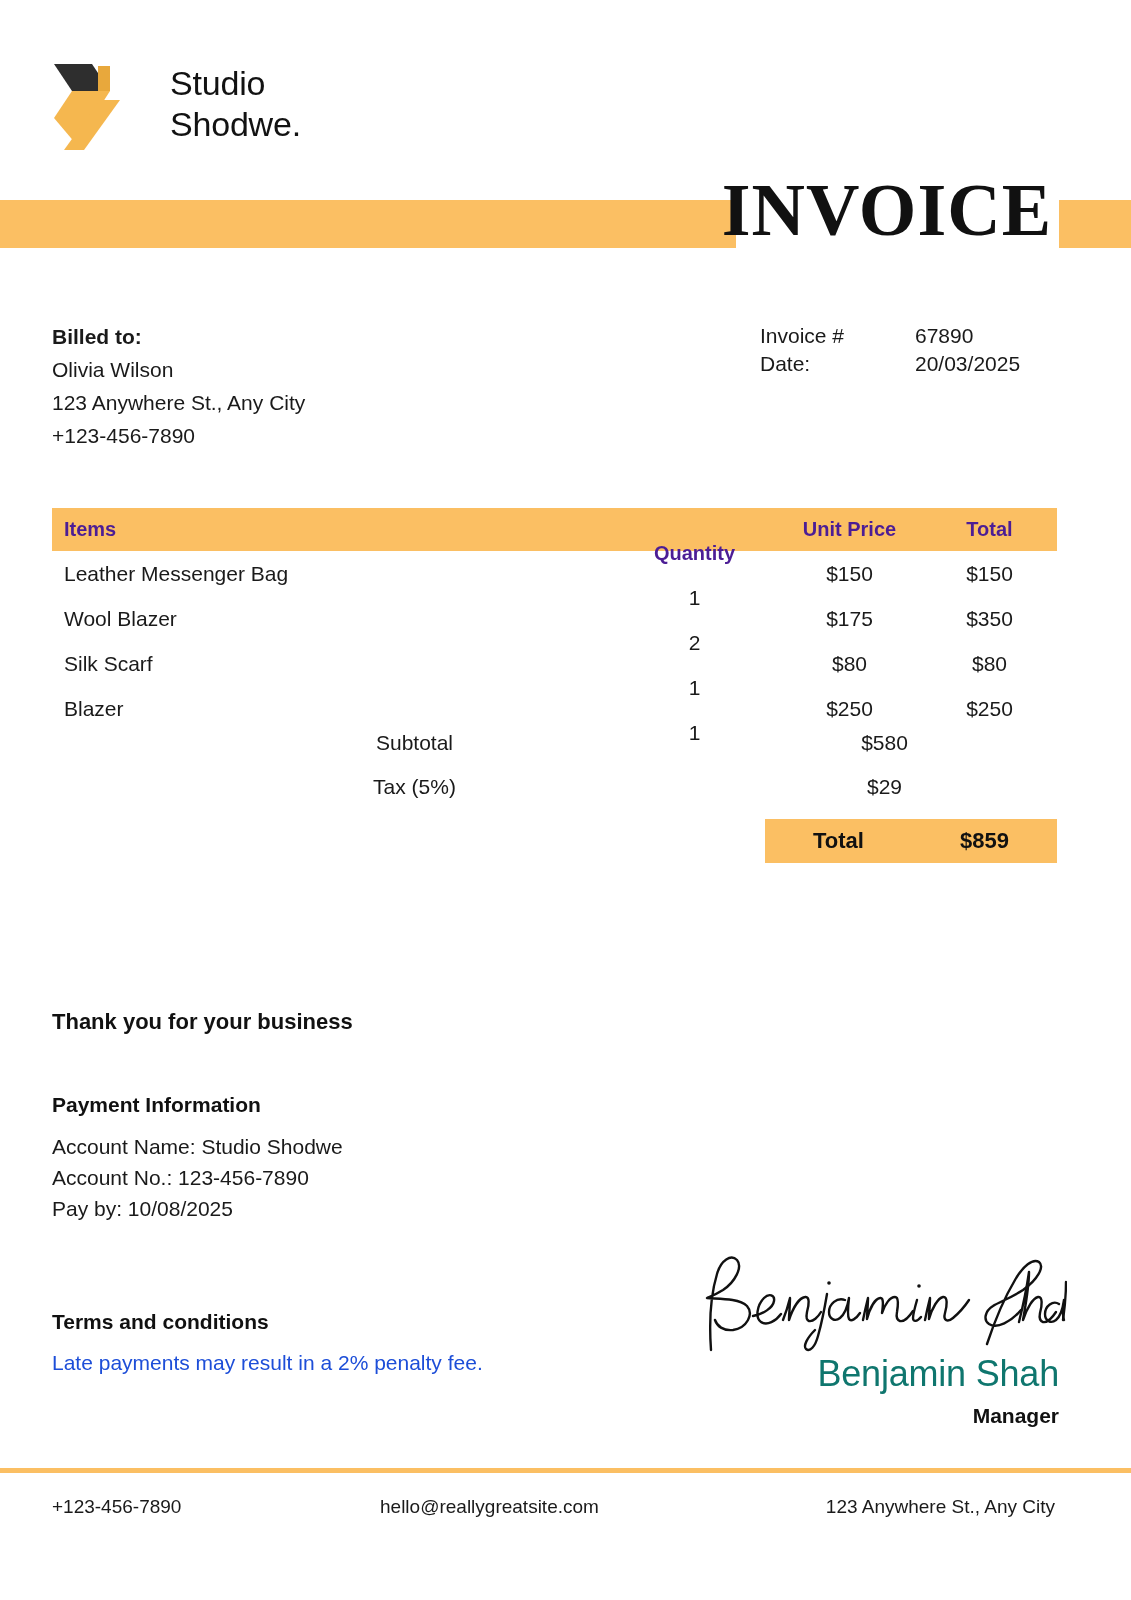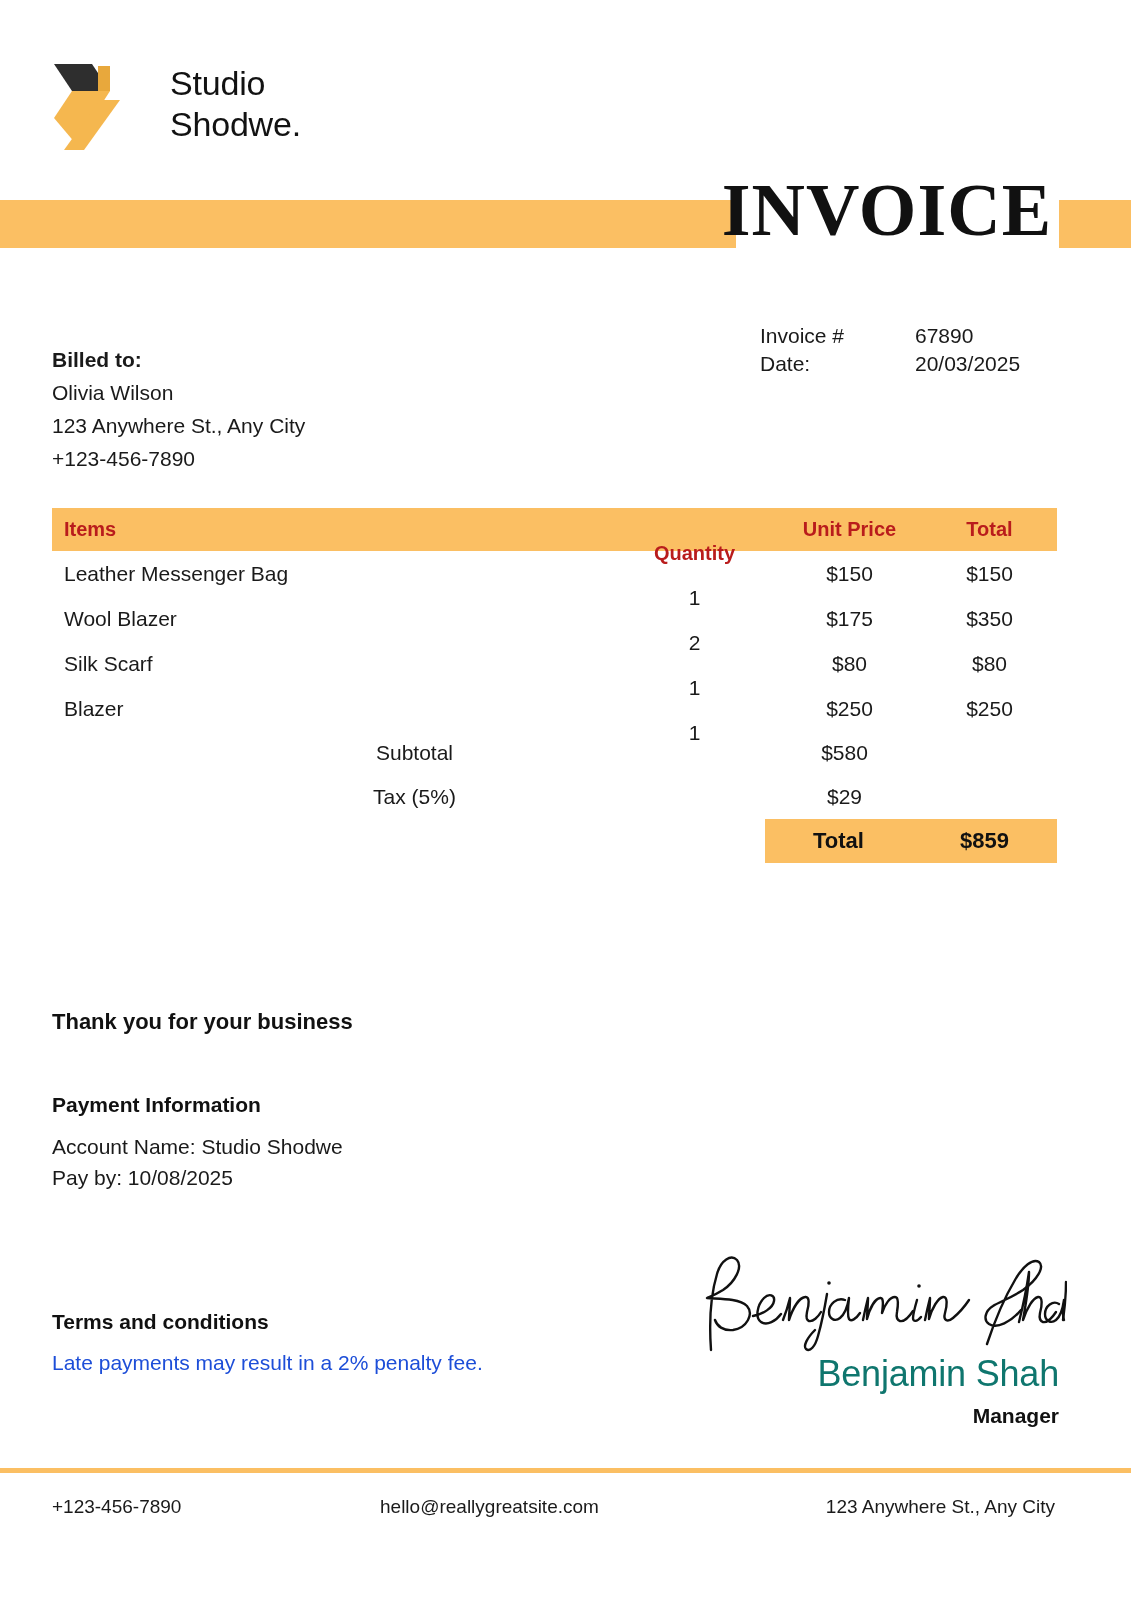--- a/index.html
+++ b/index.html
@@ -40,56 +40,56 @@
   .invoice-title{
     position:absolute; right:79px; top:-27px;
     font-family:"Liberation Serif", serif;
     font-weight:700; font-size:74px; line-height:1;
     letter-spacing:1px; color:#111111;
   }
 
   
   .billed{
     position:absolute; left:52px; top:320px;
-    font-size:21px; line-height:33px; color:#1a1a1a;margin-top:23px;
+    font-size:21px; line-height:33px; color:#1a1a1a;
   }
   .billed .h{ font-weight:700; font-size:21px; }
 
   .meta{
     position:absolute; left:760px; top:322px;
     font-size:21px; line-height:28px; color:#1a1a1a;
   }
   .meta-row{ display:flex; }
   .meta-key{ width:155px; }
   .meta-val{ }
 
   
   .table{
     position:absolute; left:52px; top:508px; width:1005px;
   }
   .thead{
     background:var(--accent);
     height:43px;
     display:flex; align-items:center;
-    font-weight:700; font-size:20px; color:#b91c1c;
+    font-weight:700; font-size:20px; color:#4c1d95;
   }
   .c-item{ width:560px; padding-left:12px; }
   .c-qty{ width:165px; text-align:center;margin-top:48px; }
   .c-price{ width:145px; text-align:center; }
   .c-total{ width:135px; text-align:center; }
 
   .trow{
     display:flex; align-items:center; height:45px;
     font-size:21px; color:#1a1a1a;
   }
   .trow .c-item{ font-weight:400; }
 
   .sumrow{
-    display:flex; align-items:center; height:44px;
-    font-size:21px; color:#1a1a1a;
+    display:flex; align-items:flex-start; height:44px;
+    font-size:21px; color:#1a1a1a;gap:40px;
   }
   .sumrow .s-label{ width:725px; text-align:center; }
   .sumrow .s-value{ width:135px; text-align:center; }
 
   .totalrow{
     margin-left:713px; width:292px; height:44px;
     background:var(--accent);
     display:flex; align-items:center;
     font-weight:700; font-size:22px; color:#111;
   }
@@ -231,20 +231,21 @@
     <div class="t-label">Total</div>
     <div class="t-value">$859</div>
   </div>
 </div>
 
 <div class="thanks">Thank you for your business</div>
 
 <div class="payinfo">
   <div class="h">Payment Information</div>
   <div class="l">Account Name: Studio Shodwe</div>
+  <div class="l">Account No.: 123-456-7890</div>
   <div class="l">Pay by: 10/08/2025</div>
 </div>
 
 <div class="terms">
   <div class="h">Terms and conditions</div>
   <div class="l">Late payments may result in a 2% penalty fee.</div>
 </div>
 
 <div class="sign">
   <div class="sign-script">

